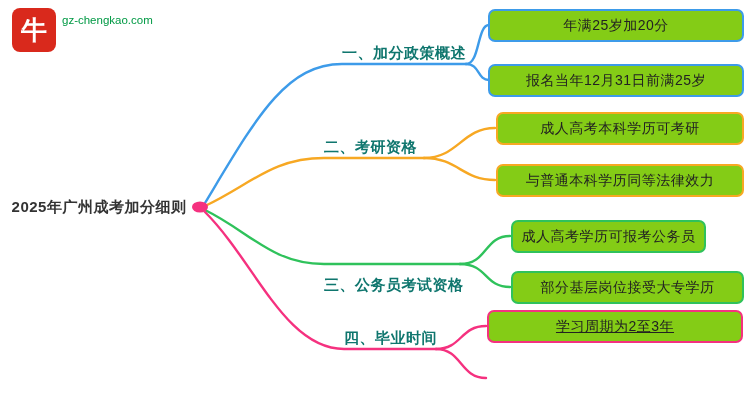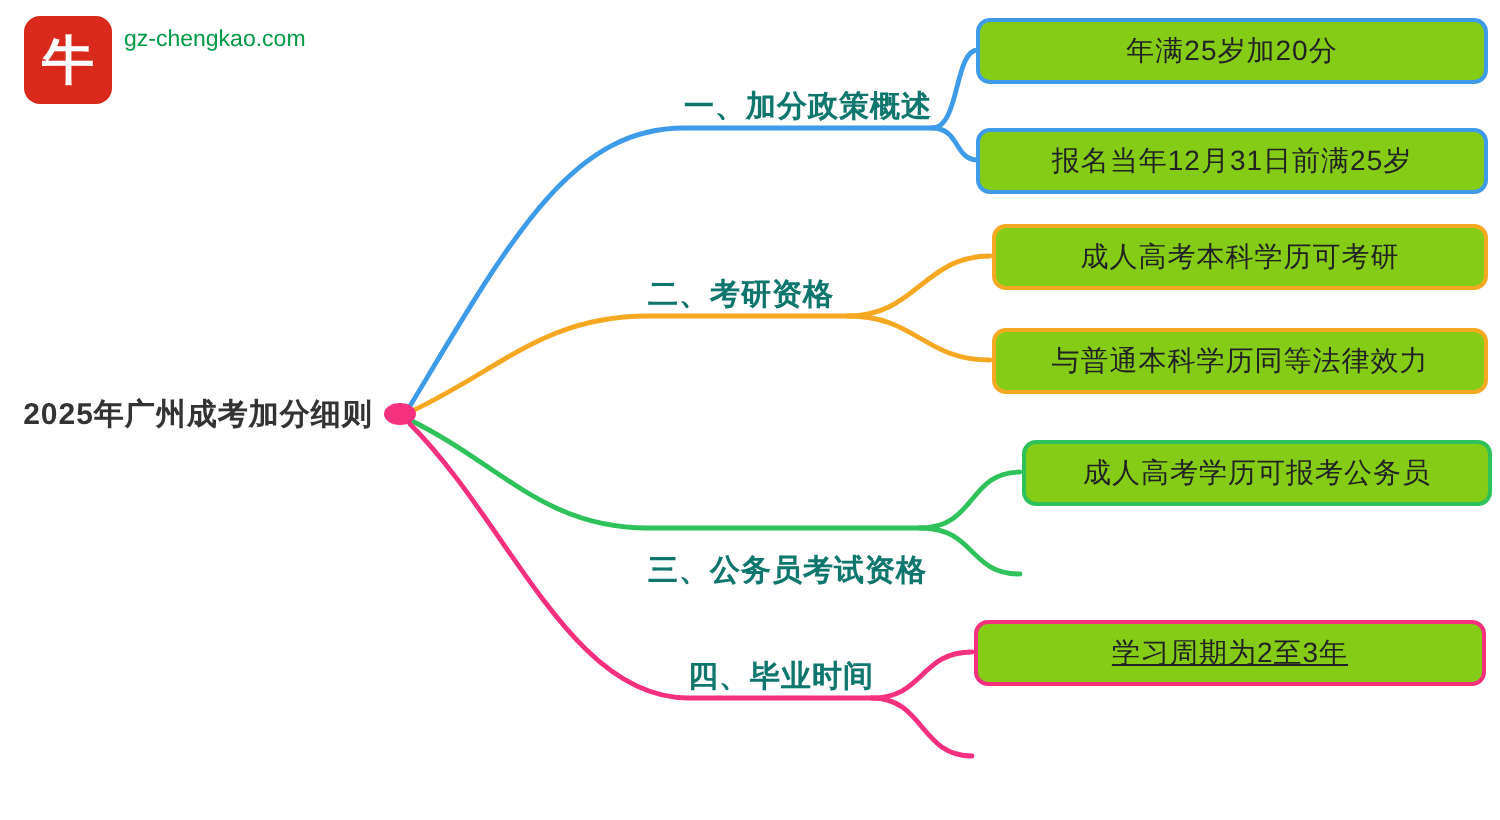--- a/index.html
+++ b/index.html
@@ -125,17 +125,18 @@
   <div class="branch-label" style="left:324px; top:138px;text-align:center;">二、考研资格</div>
   <div class="branch-label" style="left:324px; top:244px;margin-top:32px;">三、公务员考试资格</div>
   <div class="branch-label" style="left:344px; top:329px;">四、毕业时间</div>
 
   <div class="leaf" style="left: 488px; top: 9px; width: 256px; border-color: rgb(61, 155, 233);">年满25岁加20分</div>
   <div class="leaf" style="left: 488px; top: 64px; width: 256px; border-color: rgb(61, 155, 233);">报名当年12月31日前满25岁</div>
 
   <div class="leaf" style="left: 496px; top: 164px; width: 248px; border-color: rgb(247, 168, 35);">与普通本科学历同等法律效力</div>
   <div class="leaf" style="left: 496px; top: 112px; width: 248px; border-color: rgb(247, 168, 35);">成人高考本科学历可考研</div>
 
-  <div class="leaf" style="left: 511px; top: 220px; width: 235px; border-color: rgb(47, 194, 91);">成人高考学历可报考公务员</div>
+  <div class="leaf" style="left: 511px; top: 220px; width: 195px; border-color: rgb(47, 194, 91);">成人高考学历可报考公务员</div>
+  <div class="leaf" style="left: 511px; top: 271px; width: 233px; border-color: rgb(47, 194, 91);">部分基层岗位接受大专学历</div>
 
   <div class="leaf" style="left: 487px; top: 310px; width: 256px; border-color: rgb(245, 49, 127); text-decoration: underline;">学习周期为2至3年</div>
 
 </div>
 
 </body></html>

